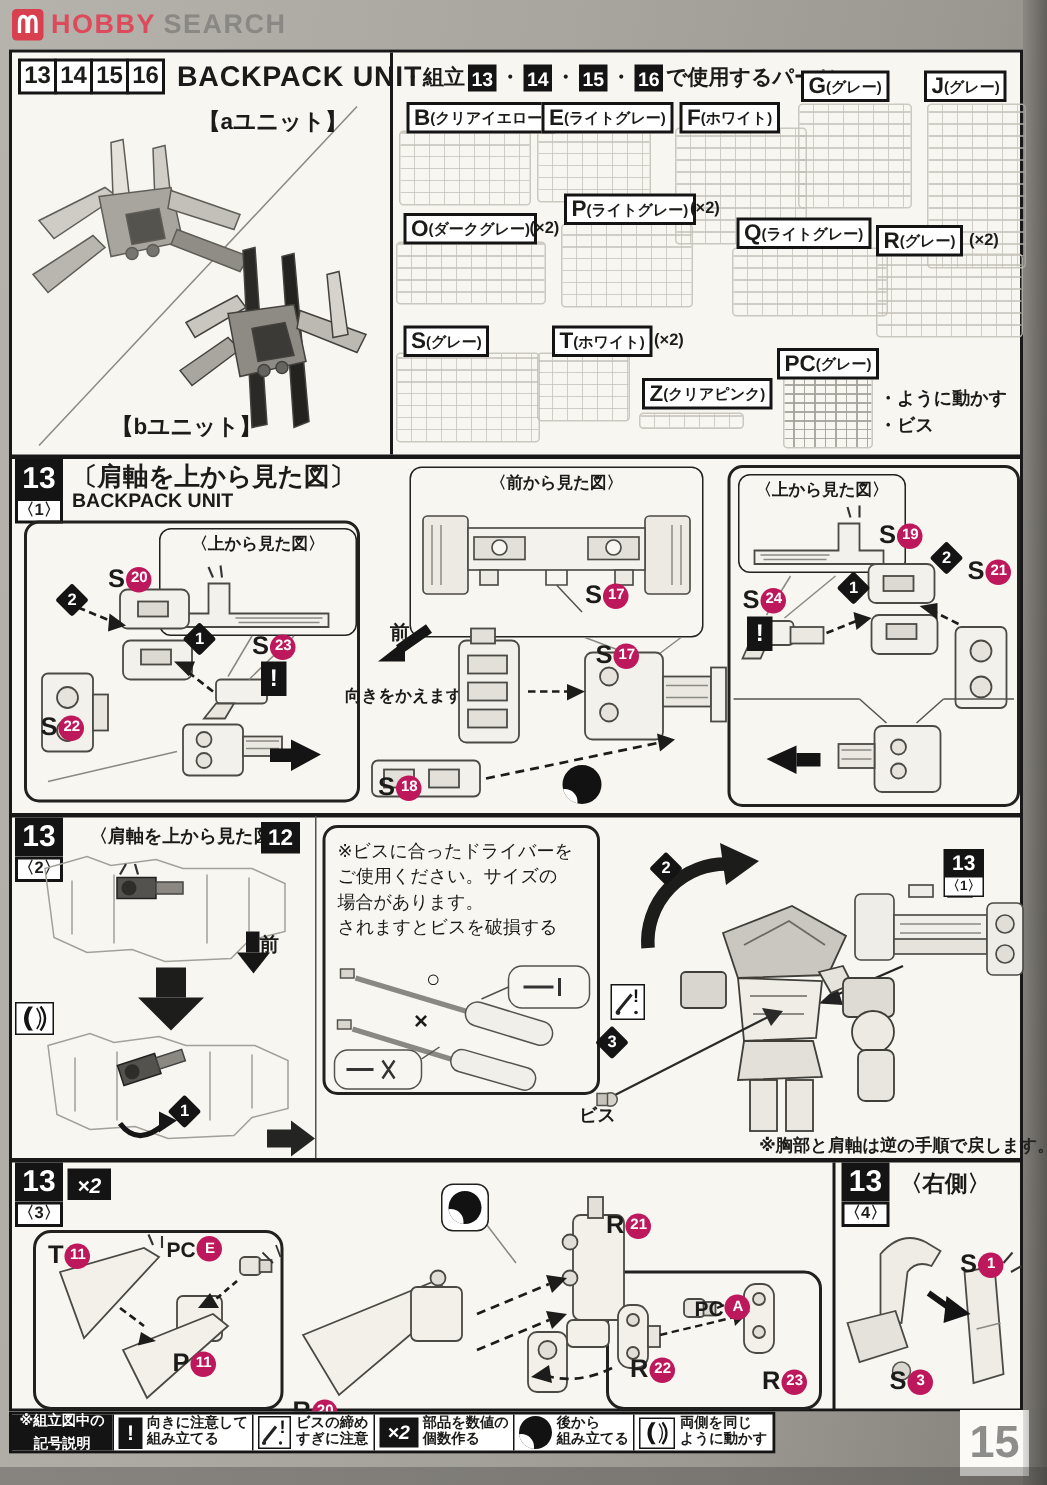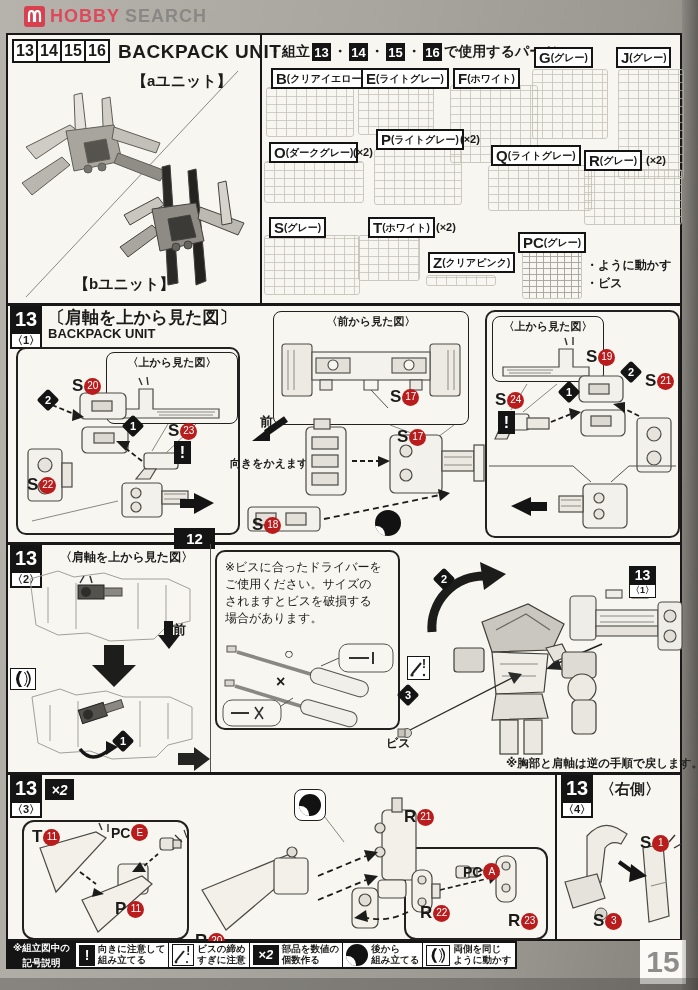--- a/index.html
+++ b/index.html
@@ -16,21 +16,21 @@
 .secbadge .num{display:block;background:#141414;color:#fff;font-weight:bold;font-size:20px;text-align:center;height:26px;line-height:26px}
 .secbadge .sub{display:block;border:2px solid #141414;background:#fff;font-weight:bold;font-size:11px;text-align:center;height:17px;line-height:13px}
 .minibadge{position:absolute;width:27px}
 .minibadge .num{display:block;background:#141414;color:#fff;font-weight:bold;font-size:14px;text-align:center;height:18px;line-height:18px}
 .minibadge .sub{display:block;border:1.5px solid #141414;background:#fff;font-weight:bold;font-size:9px;text-align:center;height:14px;line-height:11px}
 .panel{position:absolute;border:2px solid #22211f;border-radius:10px}
 .inset{position:absolute;border:1.5px solid #22211f;border-radius:8px;background:#f8f6f1;text-align:center}
 .viewlabel{font-size:11px;font-weight:bold;display:block;padding-top:2px;white-space:nowrap}
 .plabel{position:absolute;font-weight:bold;font-size:17px;display:flex;align-items:center;gap:1px;white-space:nowrap}
 .plabel.sm{font-size:14px}
-.cb{display:inline-flex;width:17px;height:17px;border-radius:50%;background:#b91c1c;color:#fff;font-size:10px;font-weight:normal;align-items:center;justify-content:center;line-height:1}
+.cb{display:inline-flex;width:17px;height:17px;border-radius:50%;background:#be185d;color:#fff;font-size:10px;font-weight:bold;align-items:center;justify-content:center;line-height:1}
 .dia{position:absolute;width:16px;height:16px;background:#141414;display:flex;align-items:center;justify-content:center;transform:rotate(45deg);border-radius:2px}
 .dia>span{transform:rotate(-45deg);color:#fff;font-weight:bold;font-size:11px}
 .warnbox{position:absolute;width:17px;height:23px;background:#141414;color:#fff;font-weight:bold;font-size:16px;display:flex;align-items:center;justify-content:center}
 .pbox{position:absolute;border:2px solid #141414;background:#fff;height:21px;padding:0 3px;display:flex;align-items:center;font-weight:bold;white-space:nowrap}
 .pbox .code{font-size:15px}
 .pbox .col{font-size:10px}
 .qty{position:absolute;font-weight:bold;font-size:11px;white-space:nowrap}
 .sprue{position:absolute;border:1px solid #c3c0b7;border-radius:3px;opacity:.85;background:
  repeating-linear-gradient(0deg,rgba(200,197,188,0) 0 7px,rgba(190,187,178,.8) 7px 8px),
  repeating-linear-gradient(90deg,rgba(200,197,188,0) 0 9px,rgba(190,187,178,.8) 9px 10px)}
@@ -46,21 +46,21 @@
 .legend{position:absolute;left:6px;top:941px;height:28px;display:flex;border:2px solid #141414;background:#fff}
 .lcell{display:flex;align-items:center;gap:3px;padding:0 3px;border-left:1.5px solid #141414;font-size:9.5px;font-weight:bold;line-height:1.15}
 .lcell:first-child{border-left:none}
 .ltitle{background:#141414;color:#fff;display:flex;flex-direction:column;justify-content:center;text-align:center;font-size:9.5px;font-weight:bold;padding:0 5px;line-height:1.25}
 .screwicon{position:absolute;width:23px;height:24px;border:1.5px solid #141414;background:#fff}
 .screwicon .ex{position:absolute;right:3px;top:0;font-size:12px;font-weight:bold;color:#111}
 .latericon{position:relative;width:22px;height:22px;border-radius:50%;background:#121212;overflow:hidden;flex:none}
 .latericon::after{content:"";position:absolute;left:-7px;bottom:-7px;width:17px;height:17px;border-radius:50%;background:#fff}
 .bsicon{position:absolute;width:26px;height:22px;border:1.5px solid #141414;background:#fff;display:flex;align-items:center;justify-content:center}
 .pagenum{position:absolute;left:640px;top:940px;width:46px;height:44px;background:#fbfaf7;display:flex;align-items:center;justify-content:center;font-size:30px;font-weight:bold;color:#8d8d8b}
-.logo{position:absolute;left:24px;top:6px;display:flex;align-items:flex-start;gap:5px}
+.logo{position:absolute;left:8px;top:6px;display:flex;align-items:flex-start;gap:5px}
 .logomark{width:21px;height:21px;background:#d8404f;border-radius:3px;display:flex;align-items:center;justify-content:center}
 .logo .hobby{color:#dd4a5b;font-weight:bold;font-size:18px;letter-spacing:1px}
 .logo .search{color:#8a8884;font-weight:bold;font-size:18px;letter-spacing:1px}
 svg{position:absolute;overflow:visible}
 </style>
 </head>
 <body>
 
 <div class="logo">
   <span class="logomark">
@@ -394,21 +394,21 @@
       <span>1</span>
     </div>
 
   <div class="hline" style="left:0;top:507px;width:672px;height:3px"></div>
 
   <div class="secbadge" style="left:2px;top:510px">
     <span class="num">13</span>
     <span class="sub">〈2〉</span>
   </div>
   <div class="abs jp12" style="left:52px;top:514px">〈肩軸を上から見た図〉</div>
-  <div class="bbox" style="left:166px;top:493px;width:41px;height:21px;font-size:15px">12</div>
+  <div class="bbox" style="left:166px;top:513px;width:26px;height:21px;font-size:15px">12</div>
   <div class="vline" style="left:202px;top:509px;width:1px;height:228px;background:#55534d"></div>
 
   <svg style="left:10px;top:528px" width="192" height="208" viewBox="0 0 192 208">
     <g fill="none" stroke="#a3a099" stroke-width="1">
       <path d="M12 16 L40 8 L56 14 L86 10 L104 16 L150 16 L172 26 L172 58 L148 64 L136 76 L92 78 L70 70 L40 72 L18 62 Z"></path>
       <path d="M30 24 L30 60 M58 20 L58 66 M120 20 L120 66 M148 22 L148 58"></path>
     </g>
     <g>
       <rect x="60" y="22" width="26" height="14" fill="#54524c" stroke="#222"></rect>
       <rect x="86" y="25" width="18" height="8" fill="#8a8881" stroke="#444"></rect>
@@ -442,22 +442,22 @@
     </svg>
   </div>
   <div class="dia" style="left:107px;top:698px">
       <span>1</span>
     </div>
 
   <div class="notebox" style="left:207px;top:515px;width:185px;height:180px">
     <div class="notetext">
       <div>※ビスに合ったドライバーを</div>
       <div>ご使用ください。サイズの</div>
+      <div>場合があります。</div>
       <div>されますとビスを破損する</div>
-      <div>場合があります。</div>
     </div>
     <svg style="left:4px;top:90px" width="176" height="86" viewBox="0 0 176 86">
       <rect x="6" y="4" width="9" height="6" fill="#d9d6cf" stroke="#55534d"></rect>
       <line x1="16" y1="10" x2="96" y2="34" stroke="#8a8882" stroke-width="3.5"></line>
       <rect x="92" y="24" width="60" height="16" rx="8" transform="rotate(17 92 24)" fill="#f1efe9" stroke="#55534d"></rect>
       <rect x="4" y="38" width="9" height="6" fill="#d9d6cf" stroke="#55534d"></rect>
       <line x1="14" y1="44" x2="86" y2="66" stroke="#8a8882" stroke-width="3.5"></line>
       <rect x="82" y="56" width="58" height="15" rx="7" transform="rotate(16 82 56)" fill="#f1efe9" stroke="#55534d"></rect>
       <rect x="118" y="2" width="54" height="28" rx="9" fill="#f8f6f1" stroke="#55534d"></rect>
       <line x1="118" y1="16" x2="100" y2="24" stroke="#55534d"></line>

